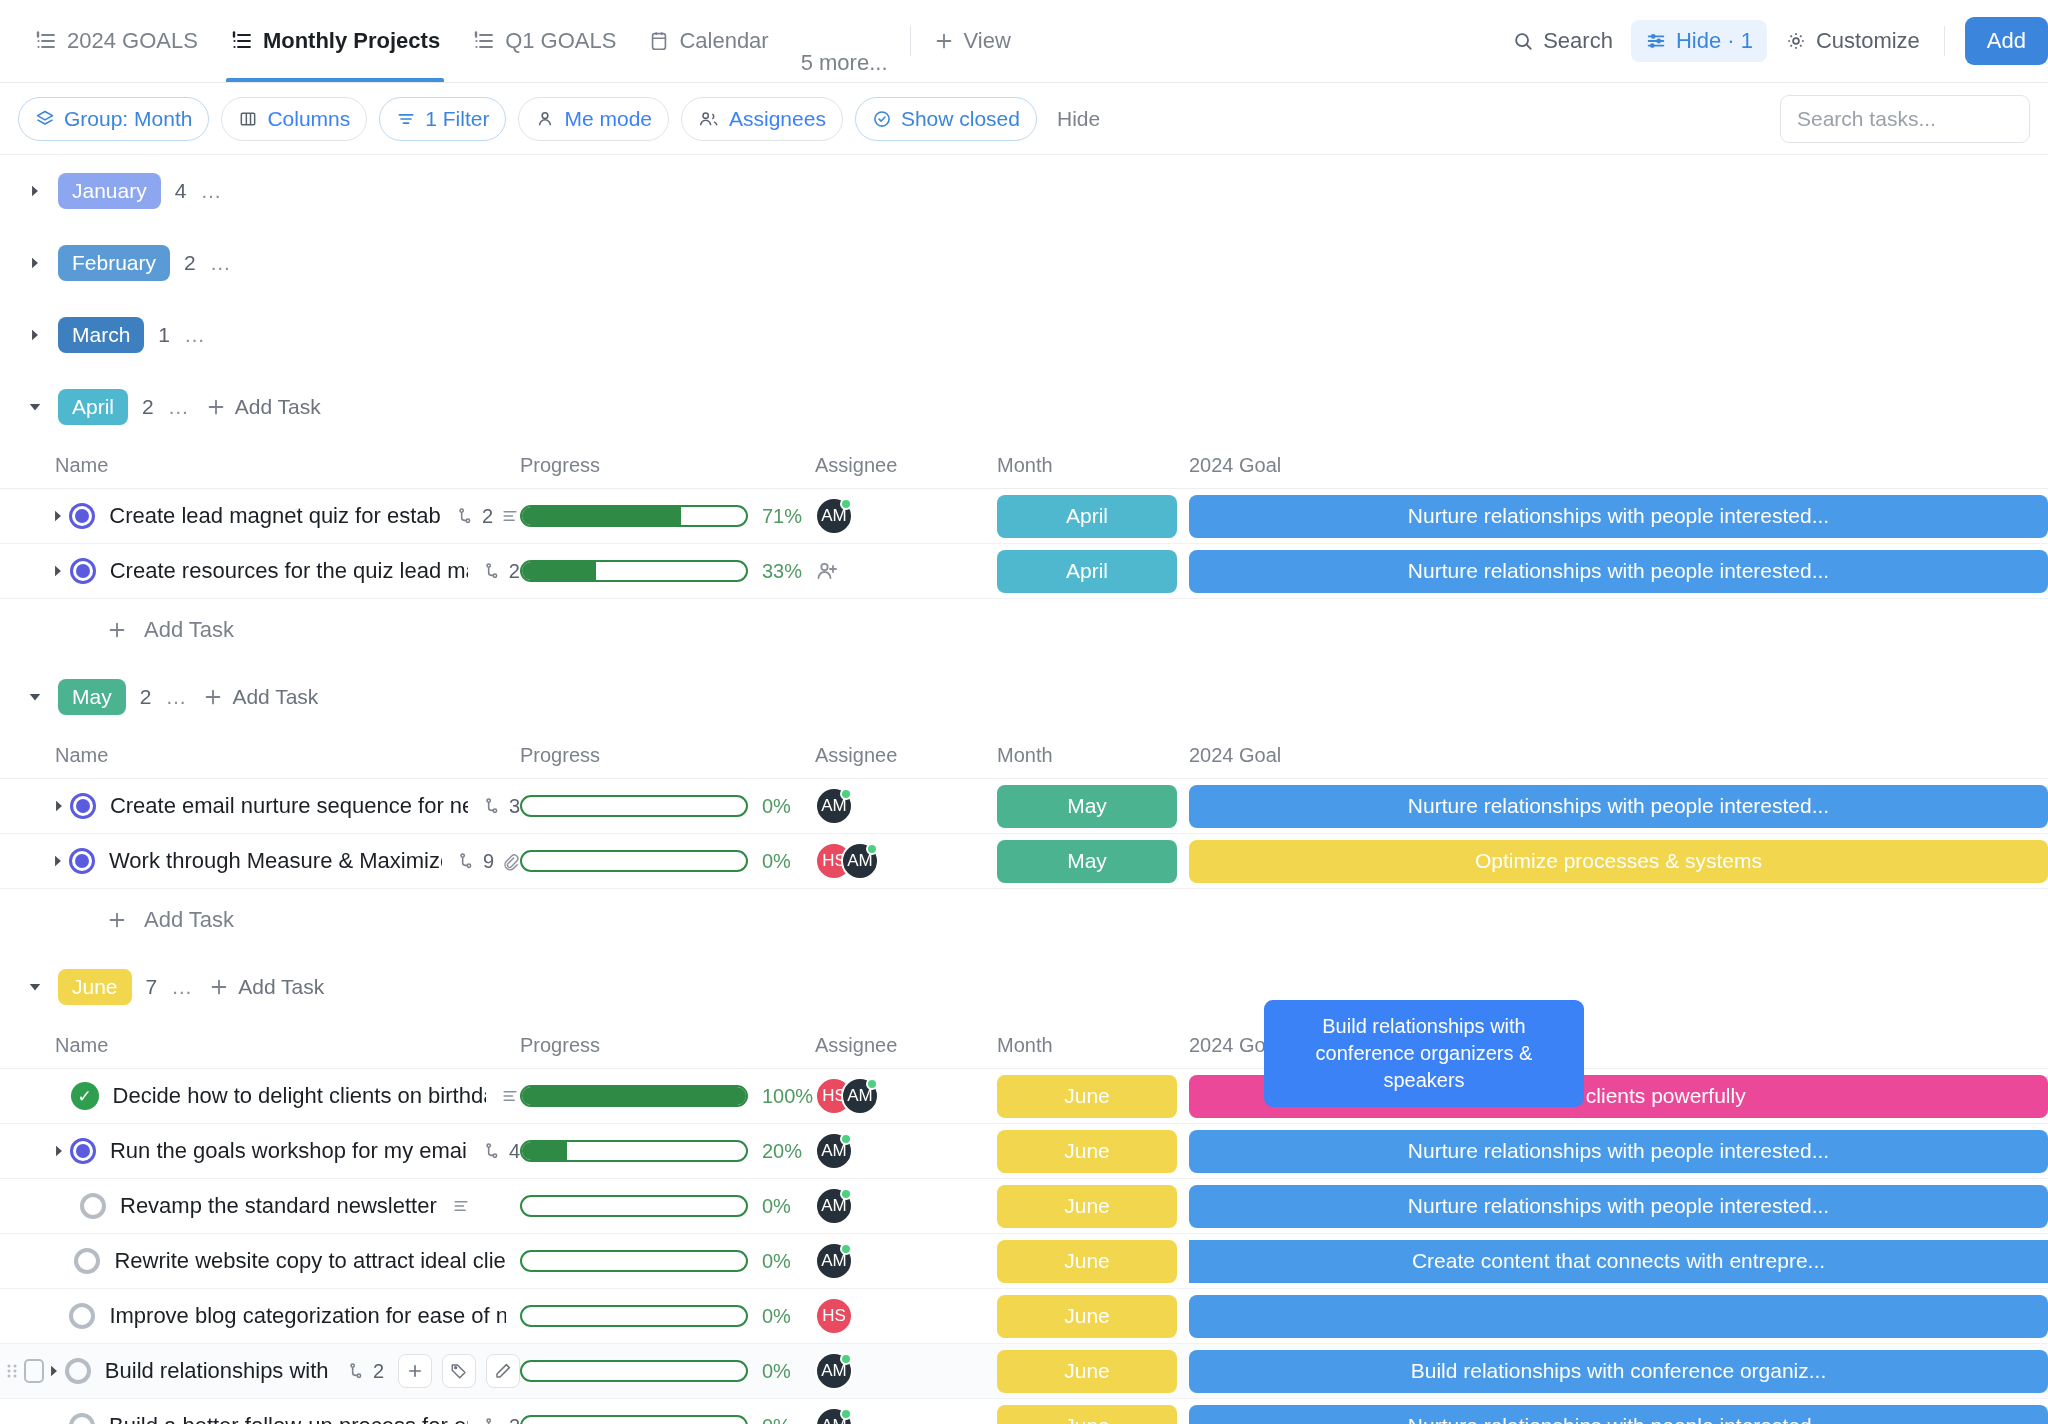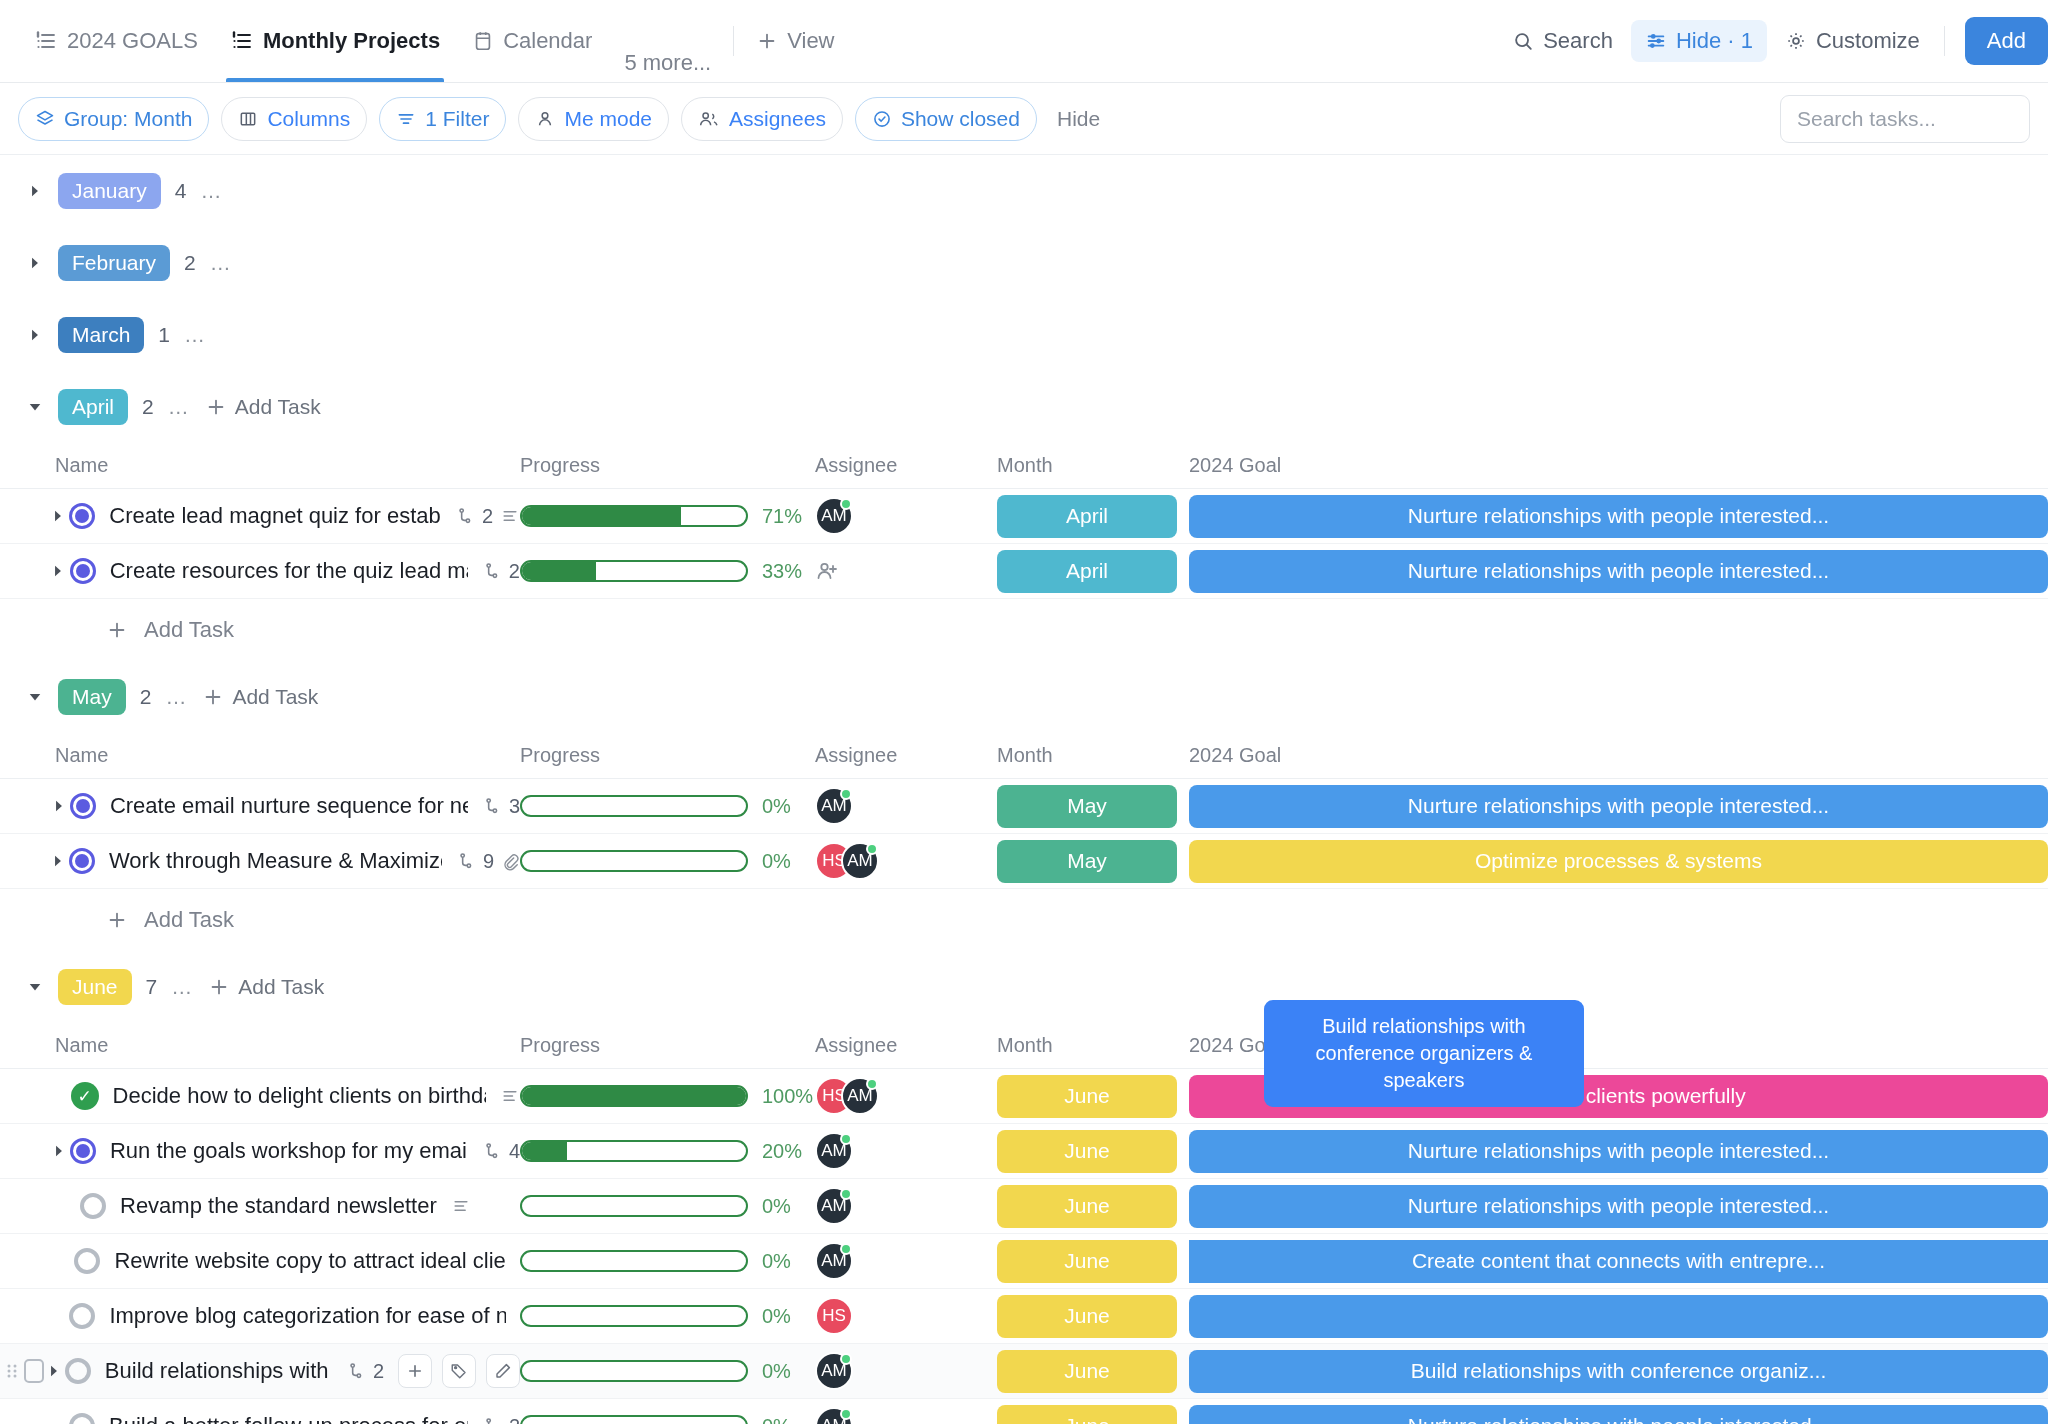--- a/index.html
+++ b/index.html
@@ -250,20 +250,31 @@
         <svg width="24" height="24" viewBox="0 0 24 24" fill="none" stroke="#1b1f26" stroke-width="1.8" stroke-linecap="round">
           <path d="M4 3.5v4" stroke-width="2.4"></path>
             <path d="M8 6h12M8 12h12M8 18h12"></path>
           <circle cx="4.5" cy="12" r="1.1" fill="#1b1f26" stroke="none"></circle>
           <circle cx="4.5" cy="18" r="1.1" fill="#1b1f26" stroke="none"></circle>
         </svg>
       </span>
       <span>Monthly Projects</span>
     </div>
 
+    <div class="tab">
+      <span class="ico">
+        <svg width="24" height="24" viewBox="0 0 24 24" fill="none" stroke="#7c828d" stroke-width="1.8" stroke-linecap="round">
+          <path d="M4 3.5v4" stroke-width="2.4"></path>
+            <path d="M8 6h12M8 12h12M8 18h12"></path>
+          <circle cx="4.5" cy="12" r="1.1" fill="#7c828d" stroke="none"></circle>
+          <circle cx="4.5" cy="18" r="1.1" fill="#7c828d" stroke="none"></circle>
+        </svg>
+      </span>
+      <span>Q1 GOALS</span>
+    </div>
 
 
     <div class="tab">
       <span class="ico">
         <svg width="22" height="22" viewBox="0 0 24 24" fill="none" stroke="#7c828d" stroke-width="1.8">
           <rect x="5" y="4" width="14" height="17" rx="2.5"></rect>
             <path d="M5 9h14M9 2.5v3M15 2.5v3"></path>
         </svg>
       </span>
       <span>Calendar</span>

